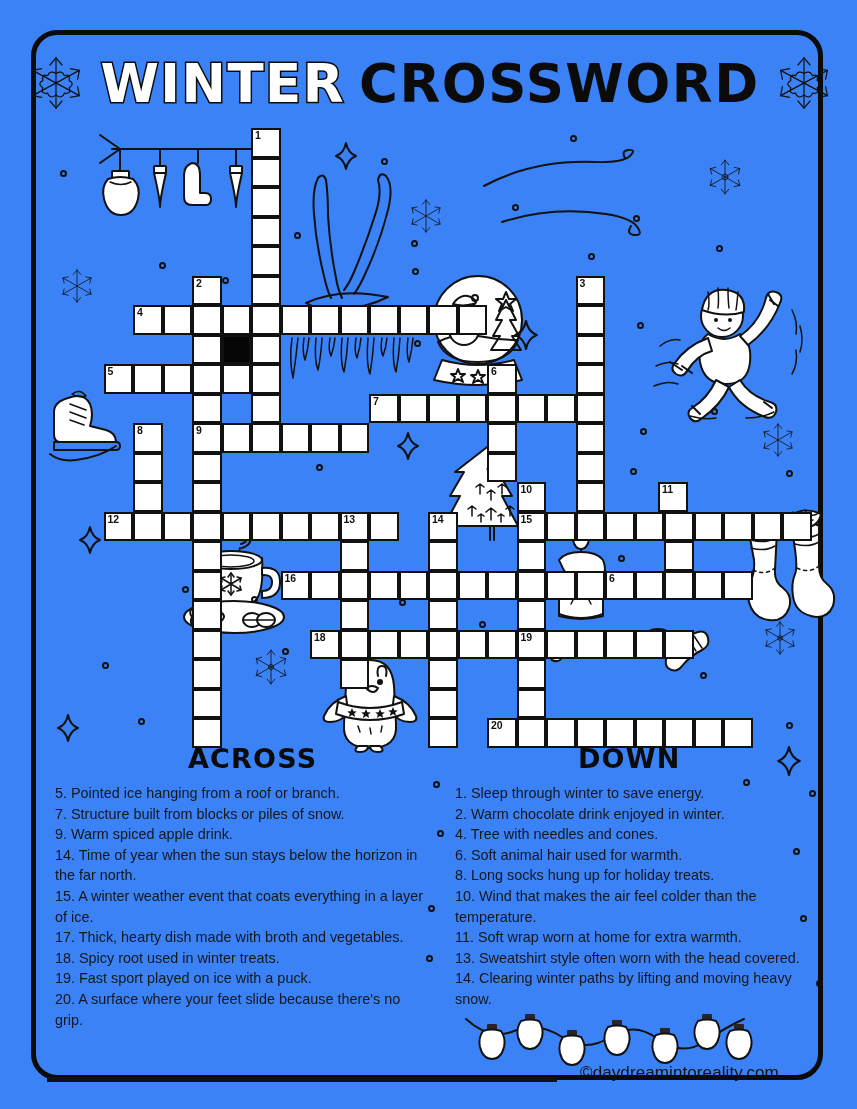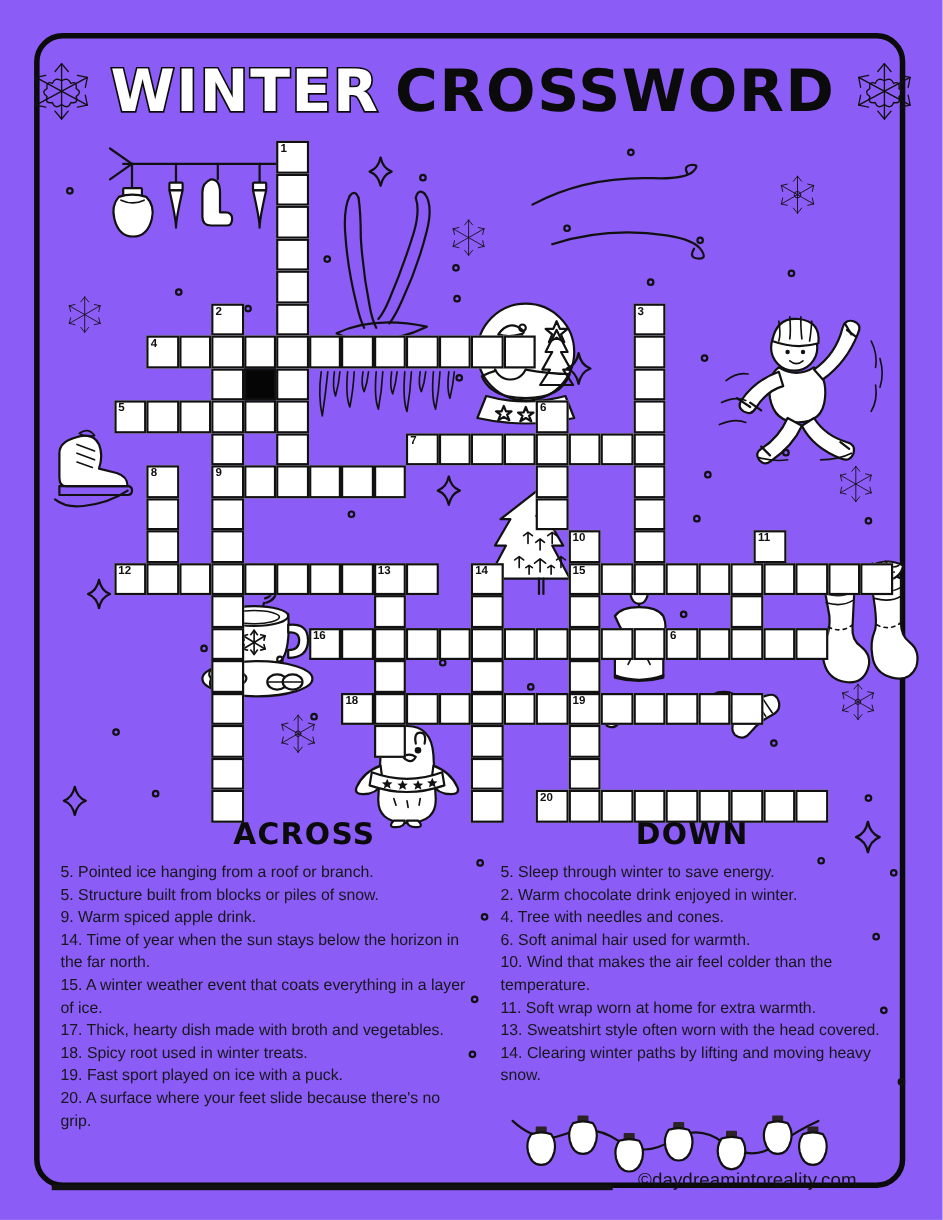--- a/index.html
+++ b/index.html
@@ -9,21 +9,21 @@
     background: #ffffff;
   }
   body {
     font-family: "Liberation Sans", sans-serif;
     -webkit-font-smoothing: antialiased;
   }
   #page {
     position: relative;
     width: 857px;
     height: 1109px;
-    background: #8b5cf6;
+    background: #3b82f6;
     overflow: hidden;
   }
   
   #sheet-border {
     position: absolute;
     left: 31px;
     top: 30px;
     width: 792px;
     height: 1050px;
     border: 5px solid #0b0b0b;
@@ -89,21 +89,21 @@
   }
   
   .section-head {
     position: absolute;
     font-family: "DejaVu Sans", sans-serif;
     font-size: 27px;
     font-weight: 700;
     letter-spacing: 1.2px;
     color: #0b0b0b;
   }
-  #across-head { left: 188px; top: 743px; margin-left: 24px; }
+  #across-head { left: 188px; top: 743px; }
   #down-head   { left: 578px; top: 743px; }
   
   .clue-col {
     position: absolute;
     width: 372px;
     font-family: "Liberation Sans", sans-serif;
     font-size: 14.4px;
     line-height: 20.6px;
     color: #16171a;
   }
@@ -634,21 +634,21 @@
         <span class="cellnum">15</span>
       </div>
       <div class="cell" style="left: 516.5px; top: 541px;"></div>
       <div class="cell" style="left: 516.5px; top: 570.5px;"></div>
       <div class="cell" style="left: 516.5px; top: 600px;"></div>
       <div class="cell" style="left: 516.5px; top: 629.5px;">
         <span class="cellnum">19</span>
       </div>
       <div class="cell" style="left: 516.5px; top: 659px;"></div>
       <div class="cell" style="left: 516.5px; top: 688.5px;"></div>
-      <div class="cell" style="left: 685px; top: 482px;">
+      <div class="cell" style="left: 658px; top: 482px;">
         <span class="cellnum">11</span>
       </div>
       <div class="cell" style="left: 664px; top: 511.5px;"></div>
       <div class="cell" style="left: 664px; top: 541px;"></div>
       <div class="cell" style="left: 103.5px; top: 511.5px;">
         <span class="cellnum">12</span>
       </div>
       <div class="cell" style="left: 133px; top: 511.5px;"></div>
       <div class="cell" style="left: 162.5px; top: 511.5px;"></div>
       <div class="cell" style="left: 221.5px; top: 511.5px;"></div>
@@ -722,34 +722,35 @@
       <div class="cell" style="left: 693.5px; top: 718px;"></div>
       <div class="cell" style="left: 723px; top: 718px;"></div>
       <div class="cell blocked" style="left: 221.5px; top: 334.5px;"></div>
     </div>
 
   <div class="section-head" id="across-head">ACROSS</div>
   <div class="section-head" id="down-head">DOWN</div>
 
   <div class="clue-col" id="across-clues">
       <p class="clue">5. Pointed ice hanging from a roof or branch.</p>
-      <p class="clue">5. Structure built from blocks or piles of snow.</p>
+      <p class="clue">7. Structure built from blocks or piles of snow.</p>
       <p class="clue">9. Warm spiced apple drink.</p>
       <p class="clue">14. Time of year when the sun stays below the horizon in the far north.</p>
       <p class="clue">15. A winter weather event that coats everything in a layer of ice.</p>
       <p class="clue">17. Thick, hearty dish made with broth and vegetables.</p>
       <p class="clue">18. Spicy root used in winter treats.</p>
       <p class="clue">19. Fast sport played on ice with a puck.</p>
       <p class="clue">20. A surface where your feet slide because there's no grip.</p>
     </div>
   <div class="clue-col" id="down-clues">
-      <p class="clue">5. Sleep through winter to save energy.</p>
+      <p class="clue">1. Sleep through winter to save energy.</p>
       <p class="clue">2. Warm chocolate drink enjoyed in winter.</p>
       <p class="clue">4. Tree with needles and cones.</p>
       <p class="clue">6. Soft animal hair used for warmth.</p>
+      <p class="clue">8. Long socks hung up for holiday treats.</p>
       <p class="clue">10. Wind that makes the air feel colder than the temperature.</p>
       <p class="clue">11. Soft wrap worn at home for extra warmth.</p>
       <p class="clue">13. Sweatshirt style often worn with the head covered.</p>
       <p class="clue">14. Clearing winter paths by lifting and moving heavy snow.</p>
     </div>
 
   <div class="art" style="left:462px; top:1011px;">
     <svg width="340" height="62" viewBox="0 0 340 62">
       <path class="ink" d="M4 8 q24 22 48 12 q24 -10 48 6 q24 16 48 0 q24 -16 48 2 q24 18 48 2 q20 -14 38 -22" stroke="#2b2326"></path>
       <g>

